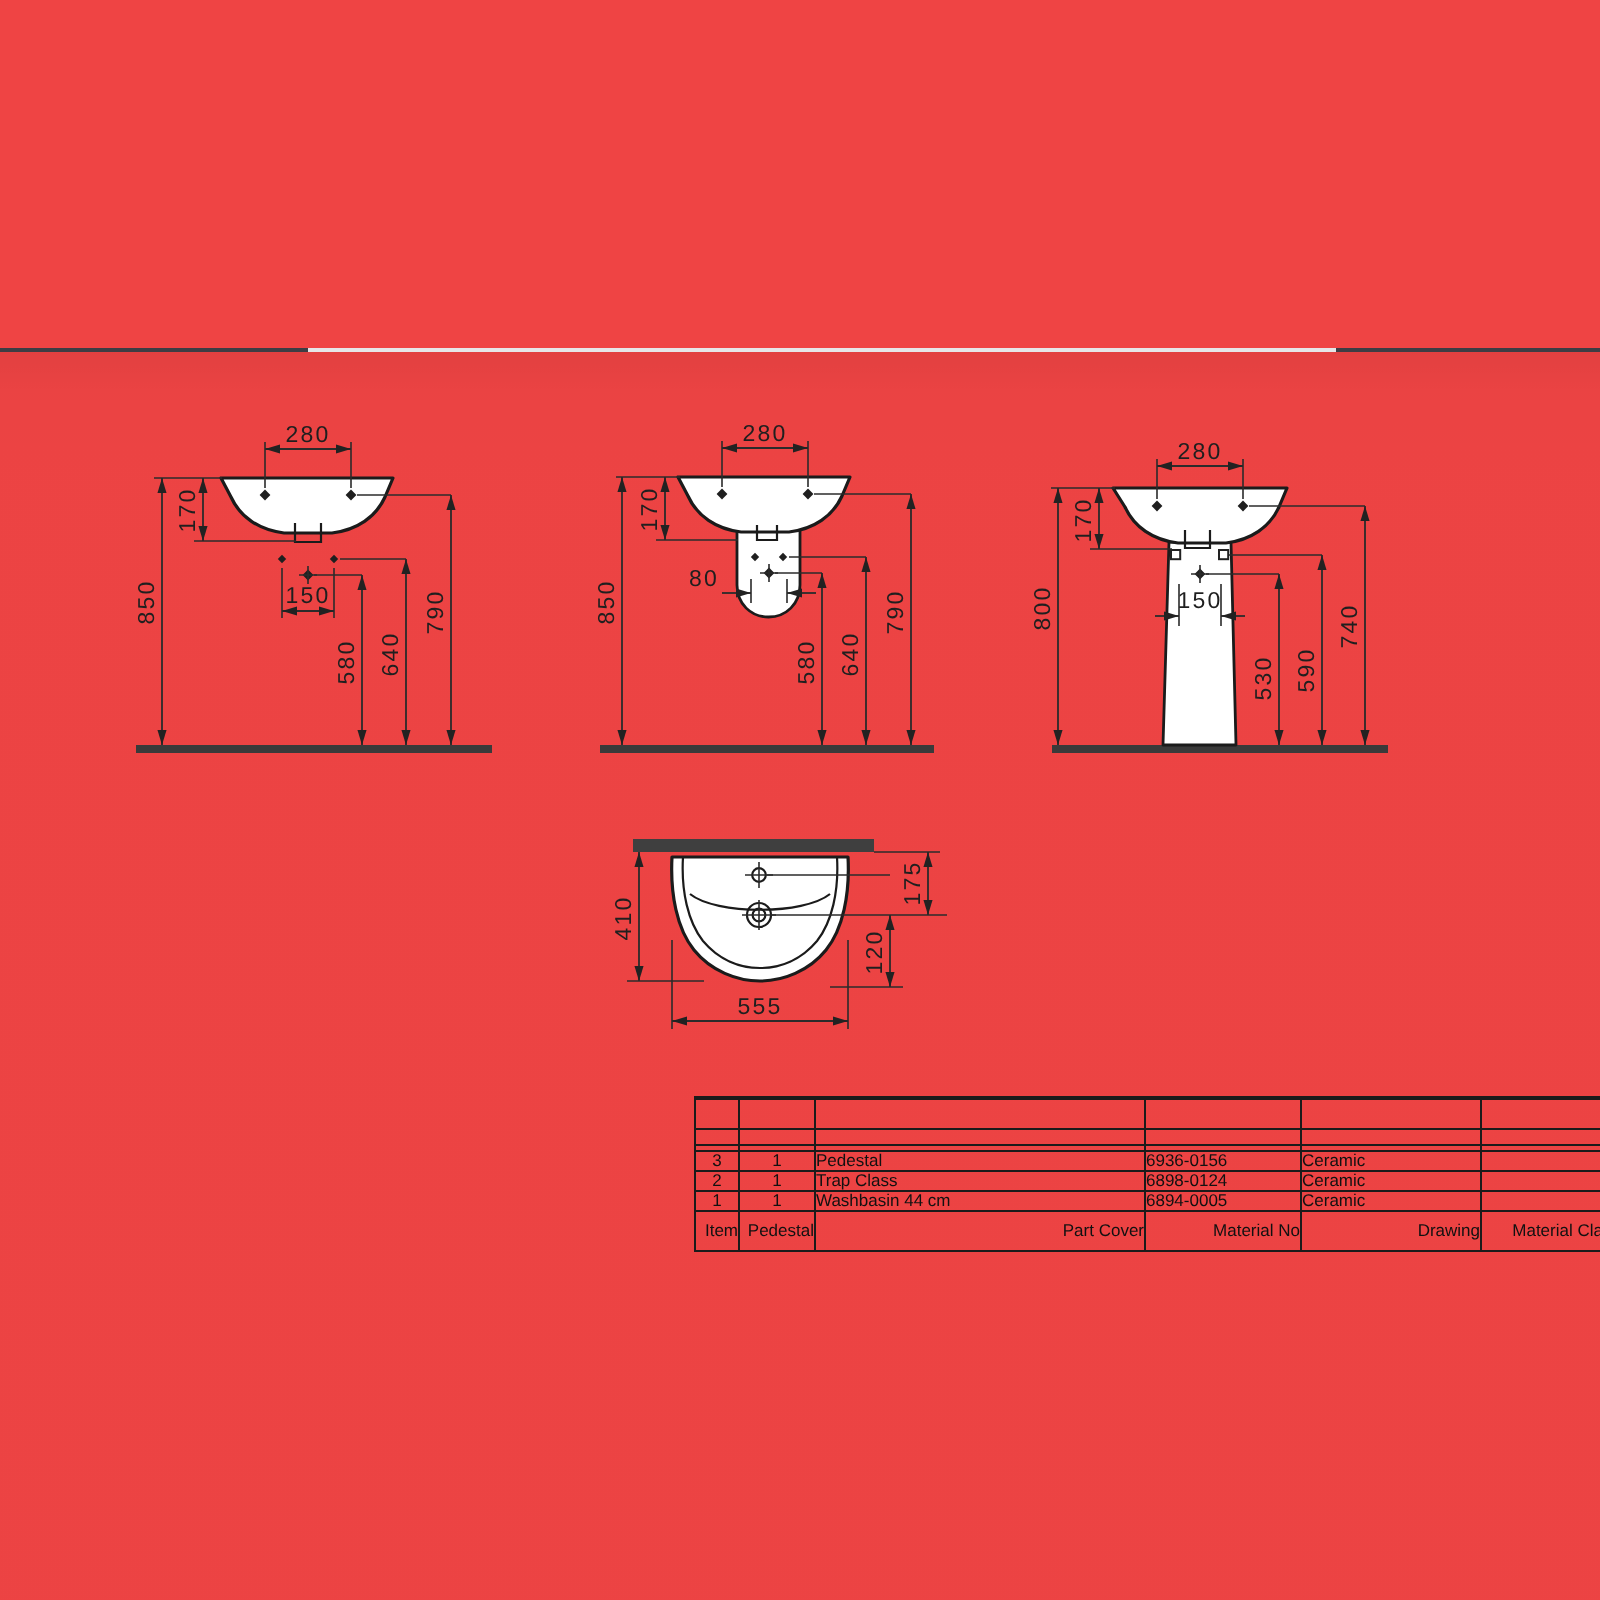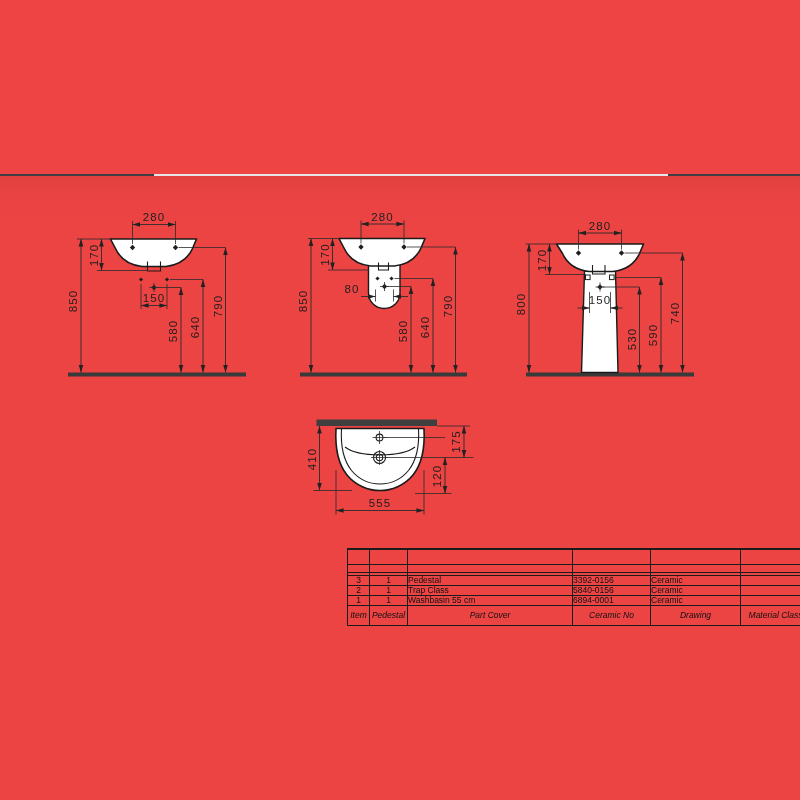--- a/index.html
+++ b/index.html
@@ -27,21 +27,21 @@
   
   table.bom{position:absolute;left:347px;top:548px;width:463px;border-collapse:collapse;
             table-layout:fixed;border:1.2px solid #1b1b1b;border-top-width:2px;background:transparent;}
   table.bom td{border:1px solid #1b1b1b;font-size:8.5px;line-height:1;color:#111;
             padding:0;overflow:hidden;white-space:nowrap;vertical-align:middle;
             font-family:"Liberation Sans",sans-serif;}
   tr.r-e1 td{height:14px;}
   tr.r-e2 td{height:7px;}
   tr.r-sep td{height:2px;}
   tr.r-data td{height:9px;}
-  tr.r-head td{height:19px;text-align:center;font-style:italic;}
+  tr.r-head td{height:19px;text-align:right;}
   td.c-item,td.c-qty{text-align:center;}
   td.c-part{padding-left:26px;margin-top:36px;}
   td.c-draw{padding-left:6px;}
   td.c-mat{padding-left:10px;margin-top:24px;}
   tr.r-head td.c-part,tr.r-head td.c-draw,tr.r-head td.c-mat{padding-left:0;}
 </style>
 </head>
 <body>
 
 <div class="page">
@@ -224,43 +224,43 @@
           <td></td>
           <td></td>
           <td></td>
           <td></td>
           <td></td>
       </tr>
       <tr class="r-data">
         <td class="c-item">3</td>
         <td class="c-qty">1</td>
         <td class="c-part">Pedestal</td>
-        <td class="c-draw">3392-0156</td>
+        <td class="c-draw">6936-0156</td>
         <td class="c-mat">Ceramic</td>
         <td class="c-class"></td>
       </tr>
       <tr class="r-data">
         <td class="c-item">2</td>
         <td class="c-qty">1</td>
         <td class="c-part">Trap Class</td>
-        <td class="c-draw">5840-0156</td>
+        <td class="c-draw">6898-0124</td>
         <td class="c-mat">Ceramic</td>
         <td class="c-class"></td>
       </tr>
       <tr class="r-data">
         <td class="c-item">1</td>
         <td class="c-qty">1</td>
-        <td class="c-part">Washbasin 55 cm</td>
-        <td class="c-draw">6894-0001</td>
+        <td class="c-part">Washbasin 44 cm</td>
+        <td class="c-draw">6894-0005</td>
         <td class="c-mat">Ceramic</td>
         <td class="c-class"></td>
       </tr>
       <tr class="r-head">
         <td class="c-item">Item</td>
         <td class="c-qty">Pedestal</td>
         <td class="c-part">Part Cover</td>
-        <td class="c-draw">Ceramic No</td>
+        <td class="c-draw">Material No</td>
         <td class="c-mat">Drawing</td>
         <td class="c-class">Material Class</td>
       </tr>
     </tbody>
   </table>
 </div>
 
 </body></html>

